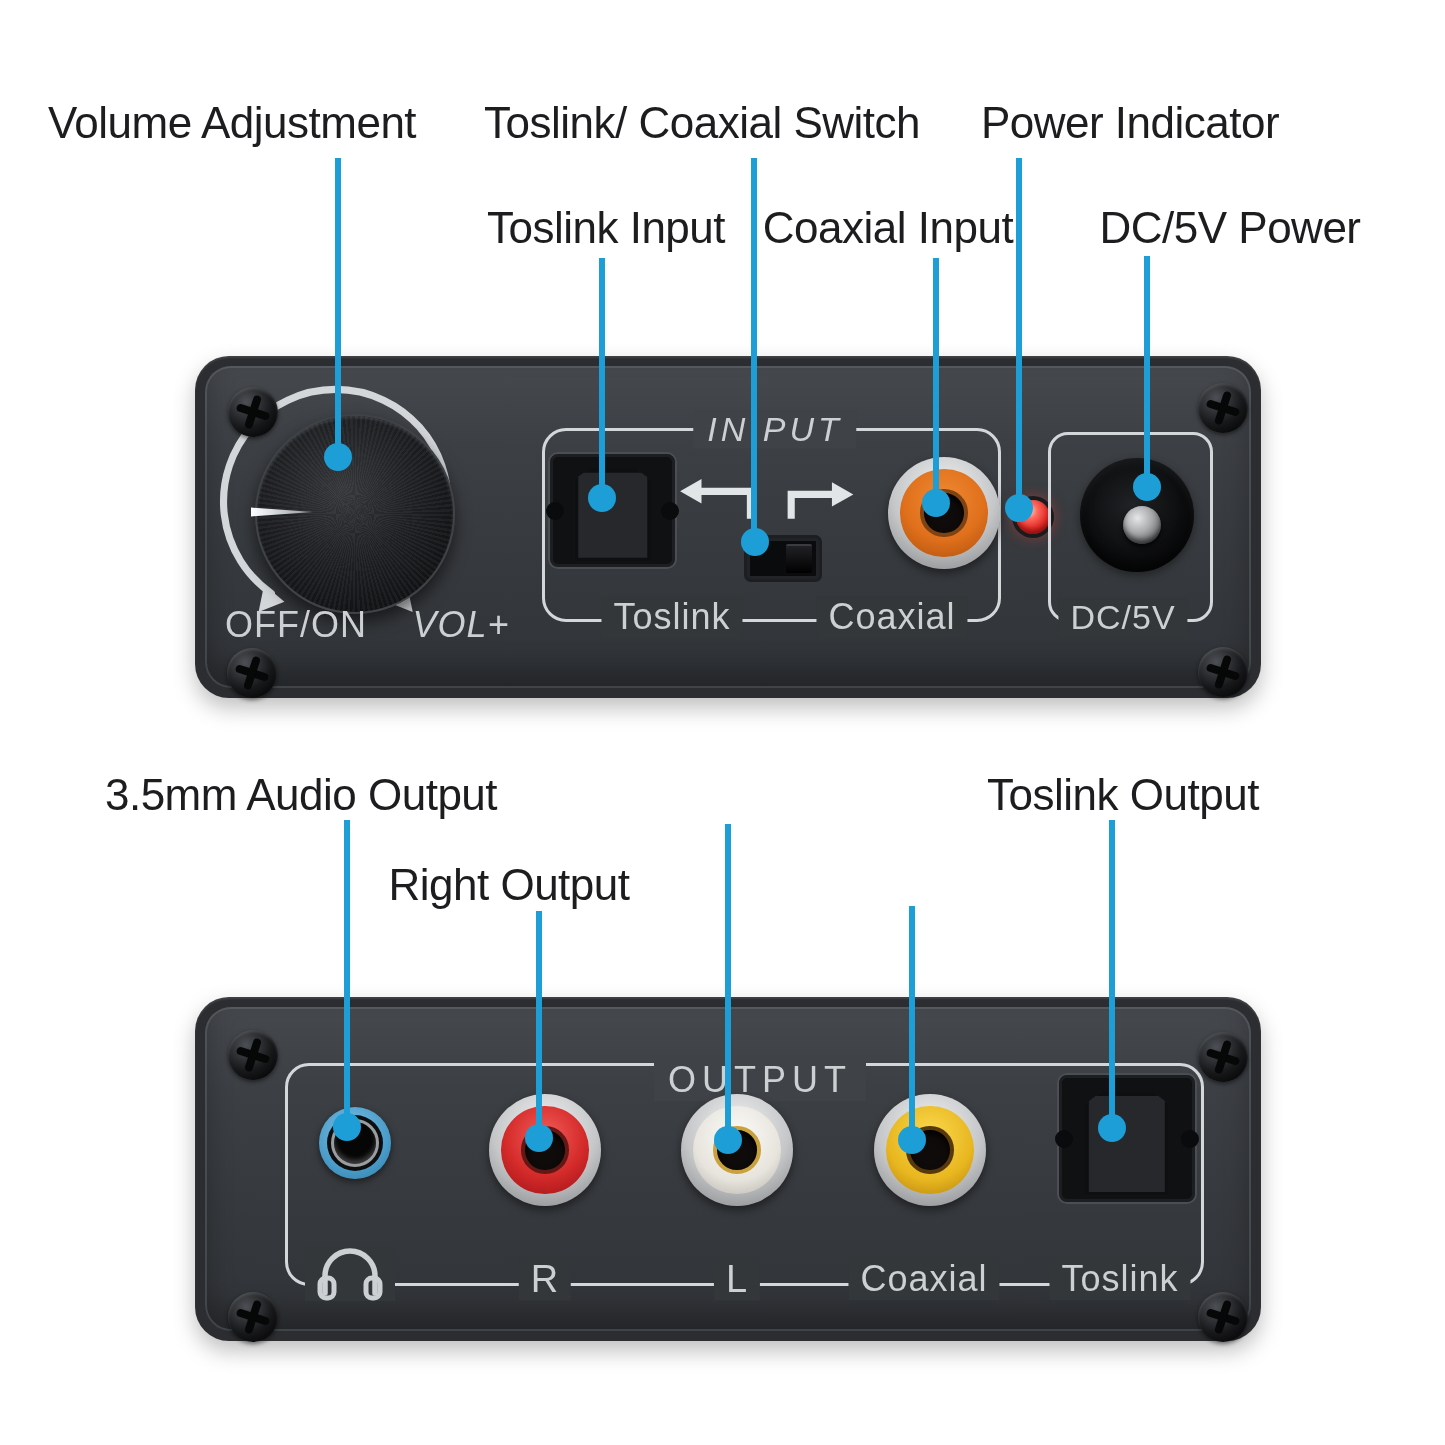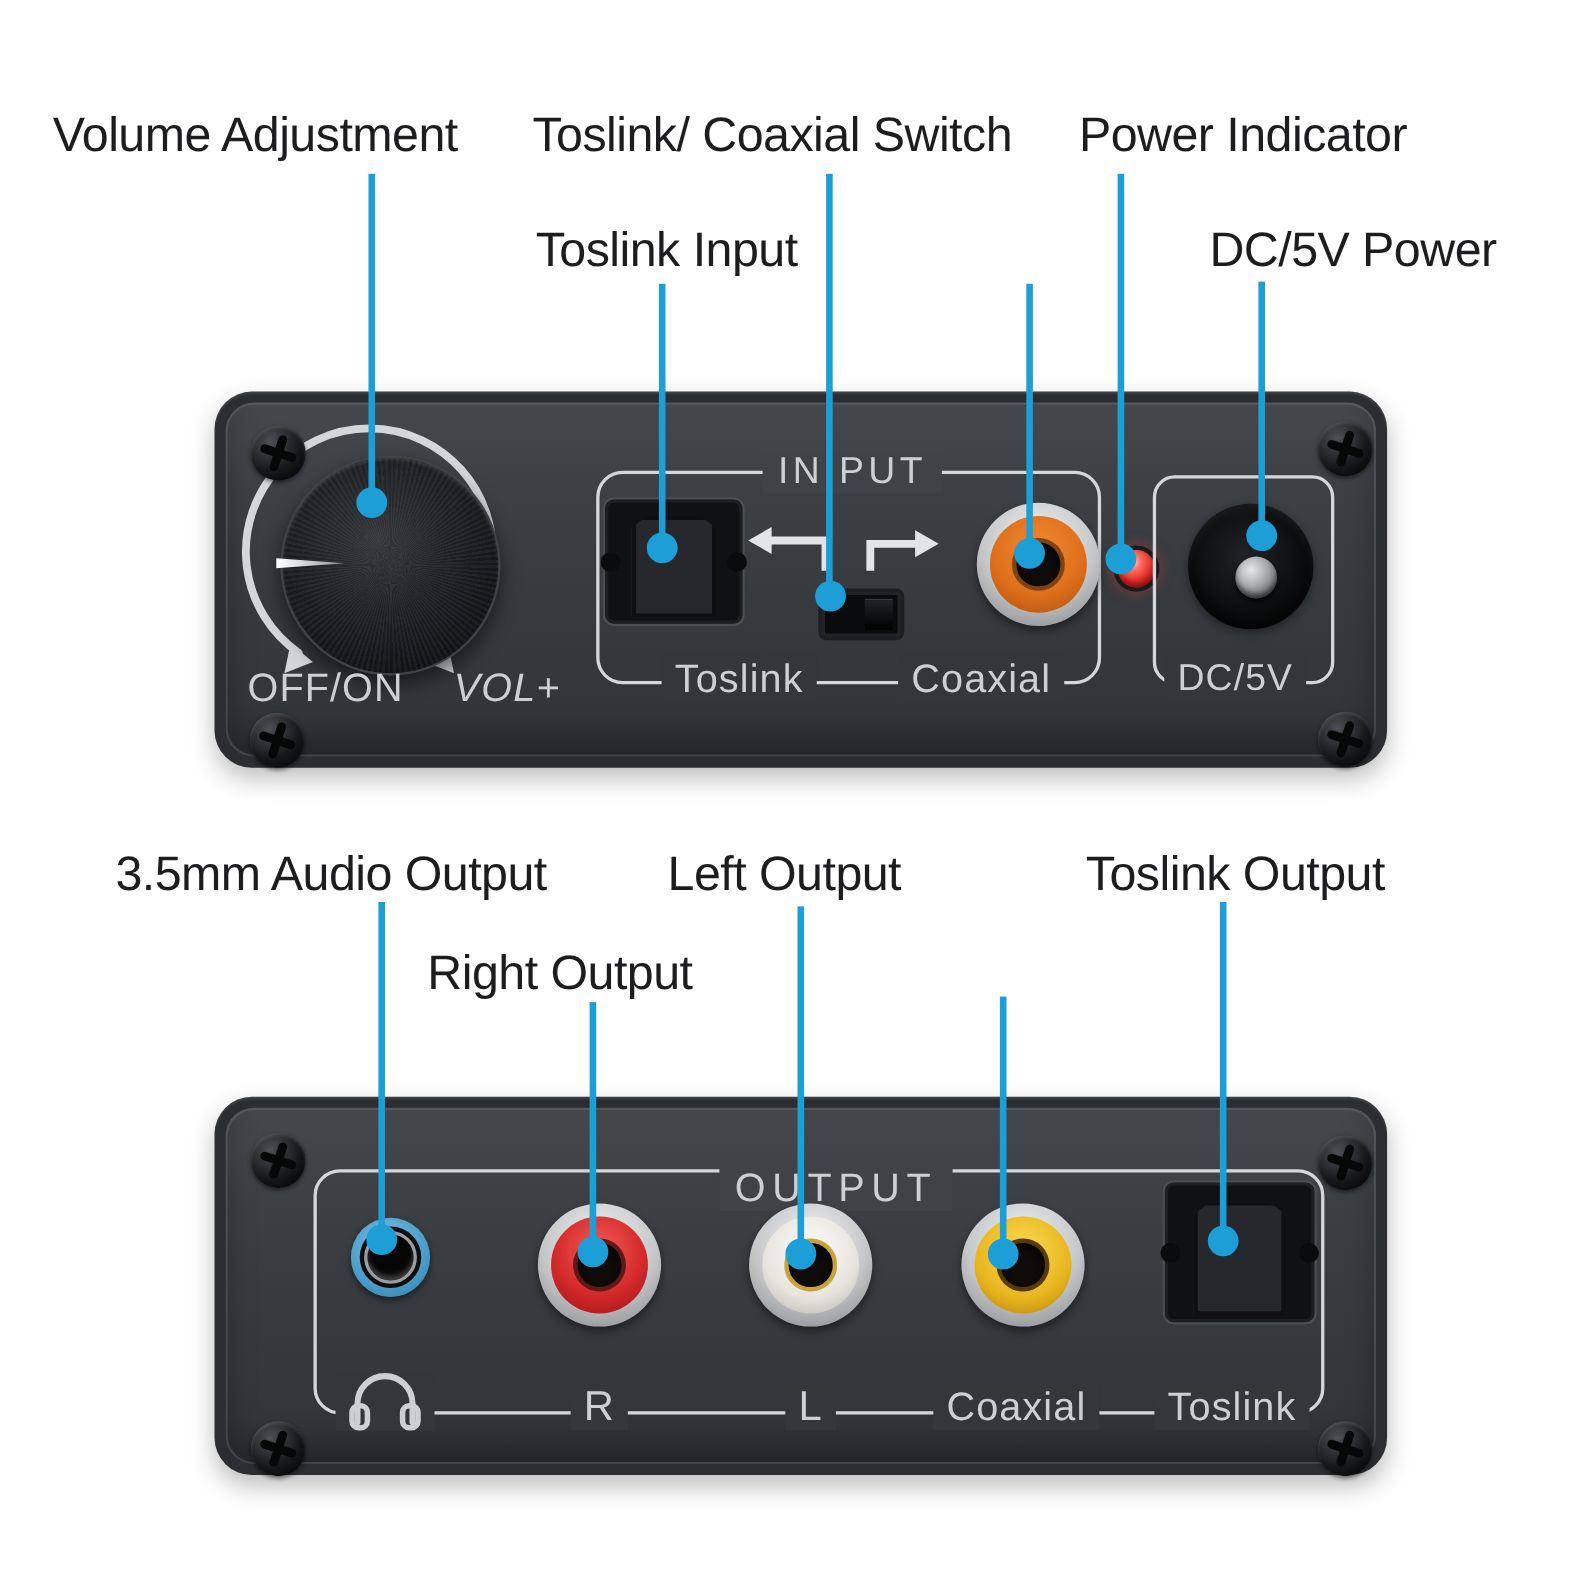--- a/index.html
+++ b/index.html
@@ -32,21 +32,21 @@
         background:repeating-conic-gradient(rgba(255,255,255,.045) 0 1.5deg, rgba(0,0,0,0) 1.5deg 3deg);}
   .knob-pointer{position:absolute;width:62px;height:14px;
         clip-path:polygon(0 18%,0 82%,100% 50%);
         background:linear-gradient(90deg,#ffffff 0%,#dadde0 35%,#8d9093 100%);}
   
   .ptext{position:absolute;transform:translate(-50%,-50%);white-space:nowrap;color:#ccd0d3;
          font-size:36px;letter-spacing:1px;}
   .bracket{position:absolute;border:3px solid #d4d7da;border-radius:24px;}
   .on-line-top{background:#3f4247;padding:0 14px;}
   .on-line-bottom{background:#343739;padding:0 12px;}
-  .spaced{letter-spacing:4px;}
+  .spaced{letter-spacing:4px;font-style:italic;}
   .spaced-wide{letter-spacing:6px;}
   
   .tos{position:absolute;background:#101113;border:2px solid #4b4e52;border-radius:10px;
        box-shadow:inset 0 0 0 3px #1c1e21;}
   .tos:before,.tos:after{content:"";position:absolute;top:50%;width:18px;height:18px;margin-top:-9px;
        border-radius:50%;background:#0a0b0d;}
   .tos:before{left:-4px;} .tos:after{right:-4px;}
   .tos .plug{position:absolute;left:50%;top:54%;transform:translate(-50%,-50%);width:62%;height:82%;
        clip-path:polygon(20% 0,80% 0,100% 12%,100% 100%,0 100%,0 12%);
        background:#26282c;box-shadow:inset 0 0 0 4px #0e0f11;}
@@ -239,19 +239,19 @@
   <div class="c-dot" style="left:347px;top:1127px;"></div>
   <div class="c-dot" style="left:539px;top:1138px;"></div>
   <div class="c-dot" style="left:728px;top:1140px;"></div>
   <div class="c-dot" style="left:912px;top:1140px;"></div>
   <div class="c-dot" style="left:1112px;top:1128px;"></div>
 
   <div class="ann" style="left:232px;top:98px;text-align:center;">Volume Adjustment</div>
   <div class="ann" style="left:702px;top:98px;">Toslink/ Coaxial Switch</div>
   <div class="ann" style="left:1130px;top:98px;">Power Indicator</div>
   <div class="ann" style="left:606px;top:203px;">Toslink Input</div>
+  <div class="ann" style="left:888px;top:203px;">Coaxial Input</div>
   <div class="ann" style="left:1230px;top:203px;">DC/5V Power</div>
   <div class="ann" style="left:301px;top:770px;">3.5mm Audio Output</div>
-  <div class="ann" style="left:713px;top:770px;">Left Output</div>
   <div class="ann" style="left:1123px;top:770px;">Toslink Output</div>
   <div class="ann" style="left:509px;top:860px;">Right Output</div>
 
 </div>
 
 </body></html>

